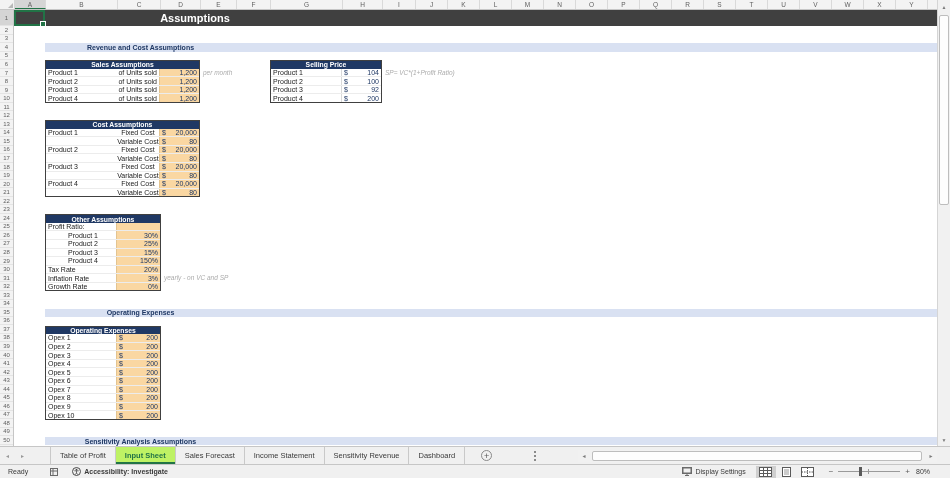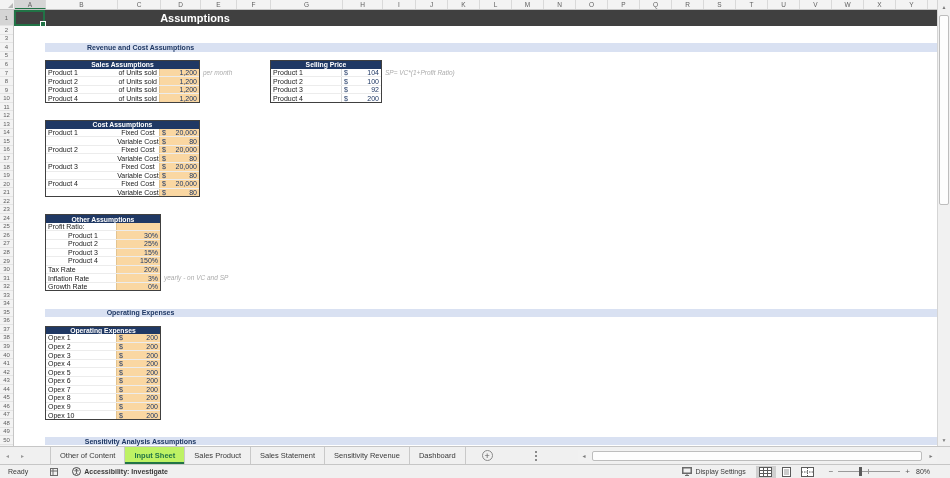--- a/index.html
+++ b/index.html
@@ -521,24 +521,24 @@
   <div id="vscroll">
     <div class="sbtn" style="top:0;">▲</div>
     <div id="vthumb"></div>
     <div class="sbtn" style="top:433px;">▼</div>
   </div>
 
   <div id="tabbar">
     <div class="tabnav">◄</div>
     <div class="tabnav">►</div>
     <div id="tabs">
-      <div class="tab">Other of Content</div>
+      <div class="tab">Table of Profit</div>
       <div class="tab active">Input Sheet</div>
-      <div class="tab">Sales Product</div>
-      <div class="tab">Sales Statement</div>
+      <div class="tab">Sales Forecast</div>
+      <div class="tab">Income Statement</div>
       <div class="tab">Sensitivity Revenue</div>
       <div class="tab">Dashboard</div>
     </div>
     <div id="newsheet">+</div>
     <div id="tabsplit"></div>
     <div id="hscroll">
       <div class="hbtn" style="left:0;">◄</div>
       <div id="hthumb"></div>
       <div class="hbtn" style="right:0;">►</div>
     </div>

